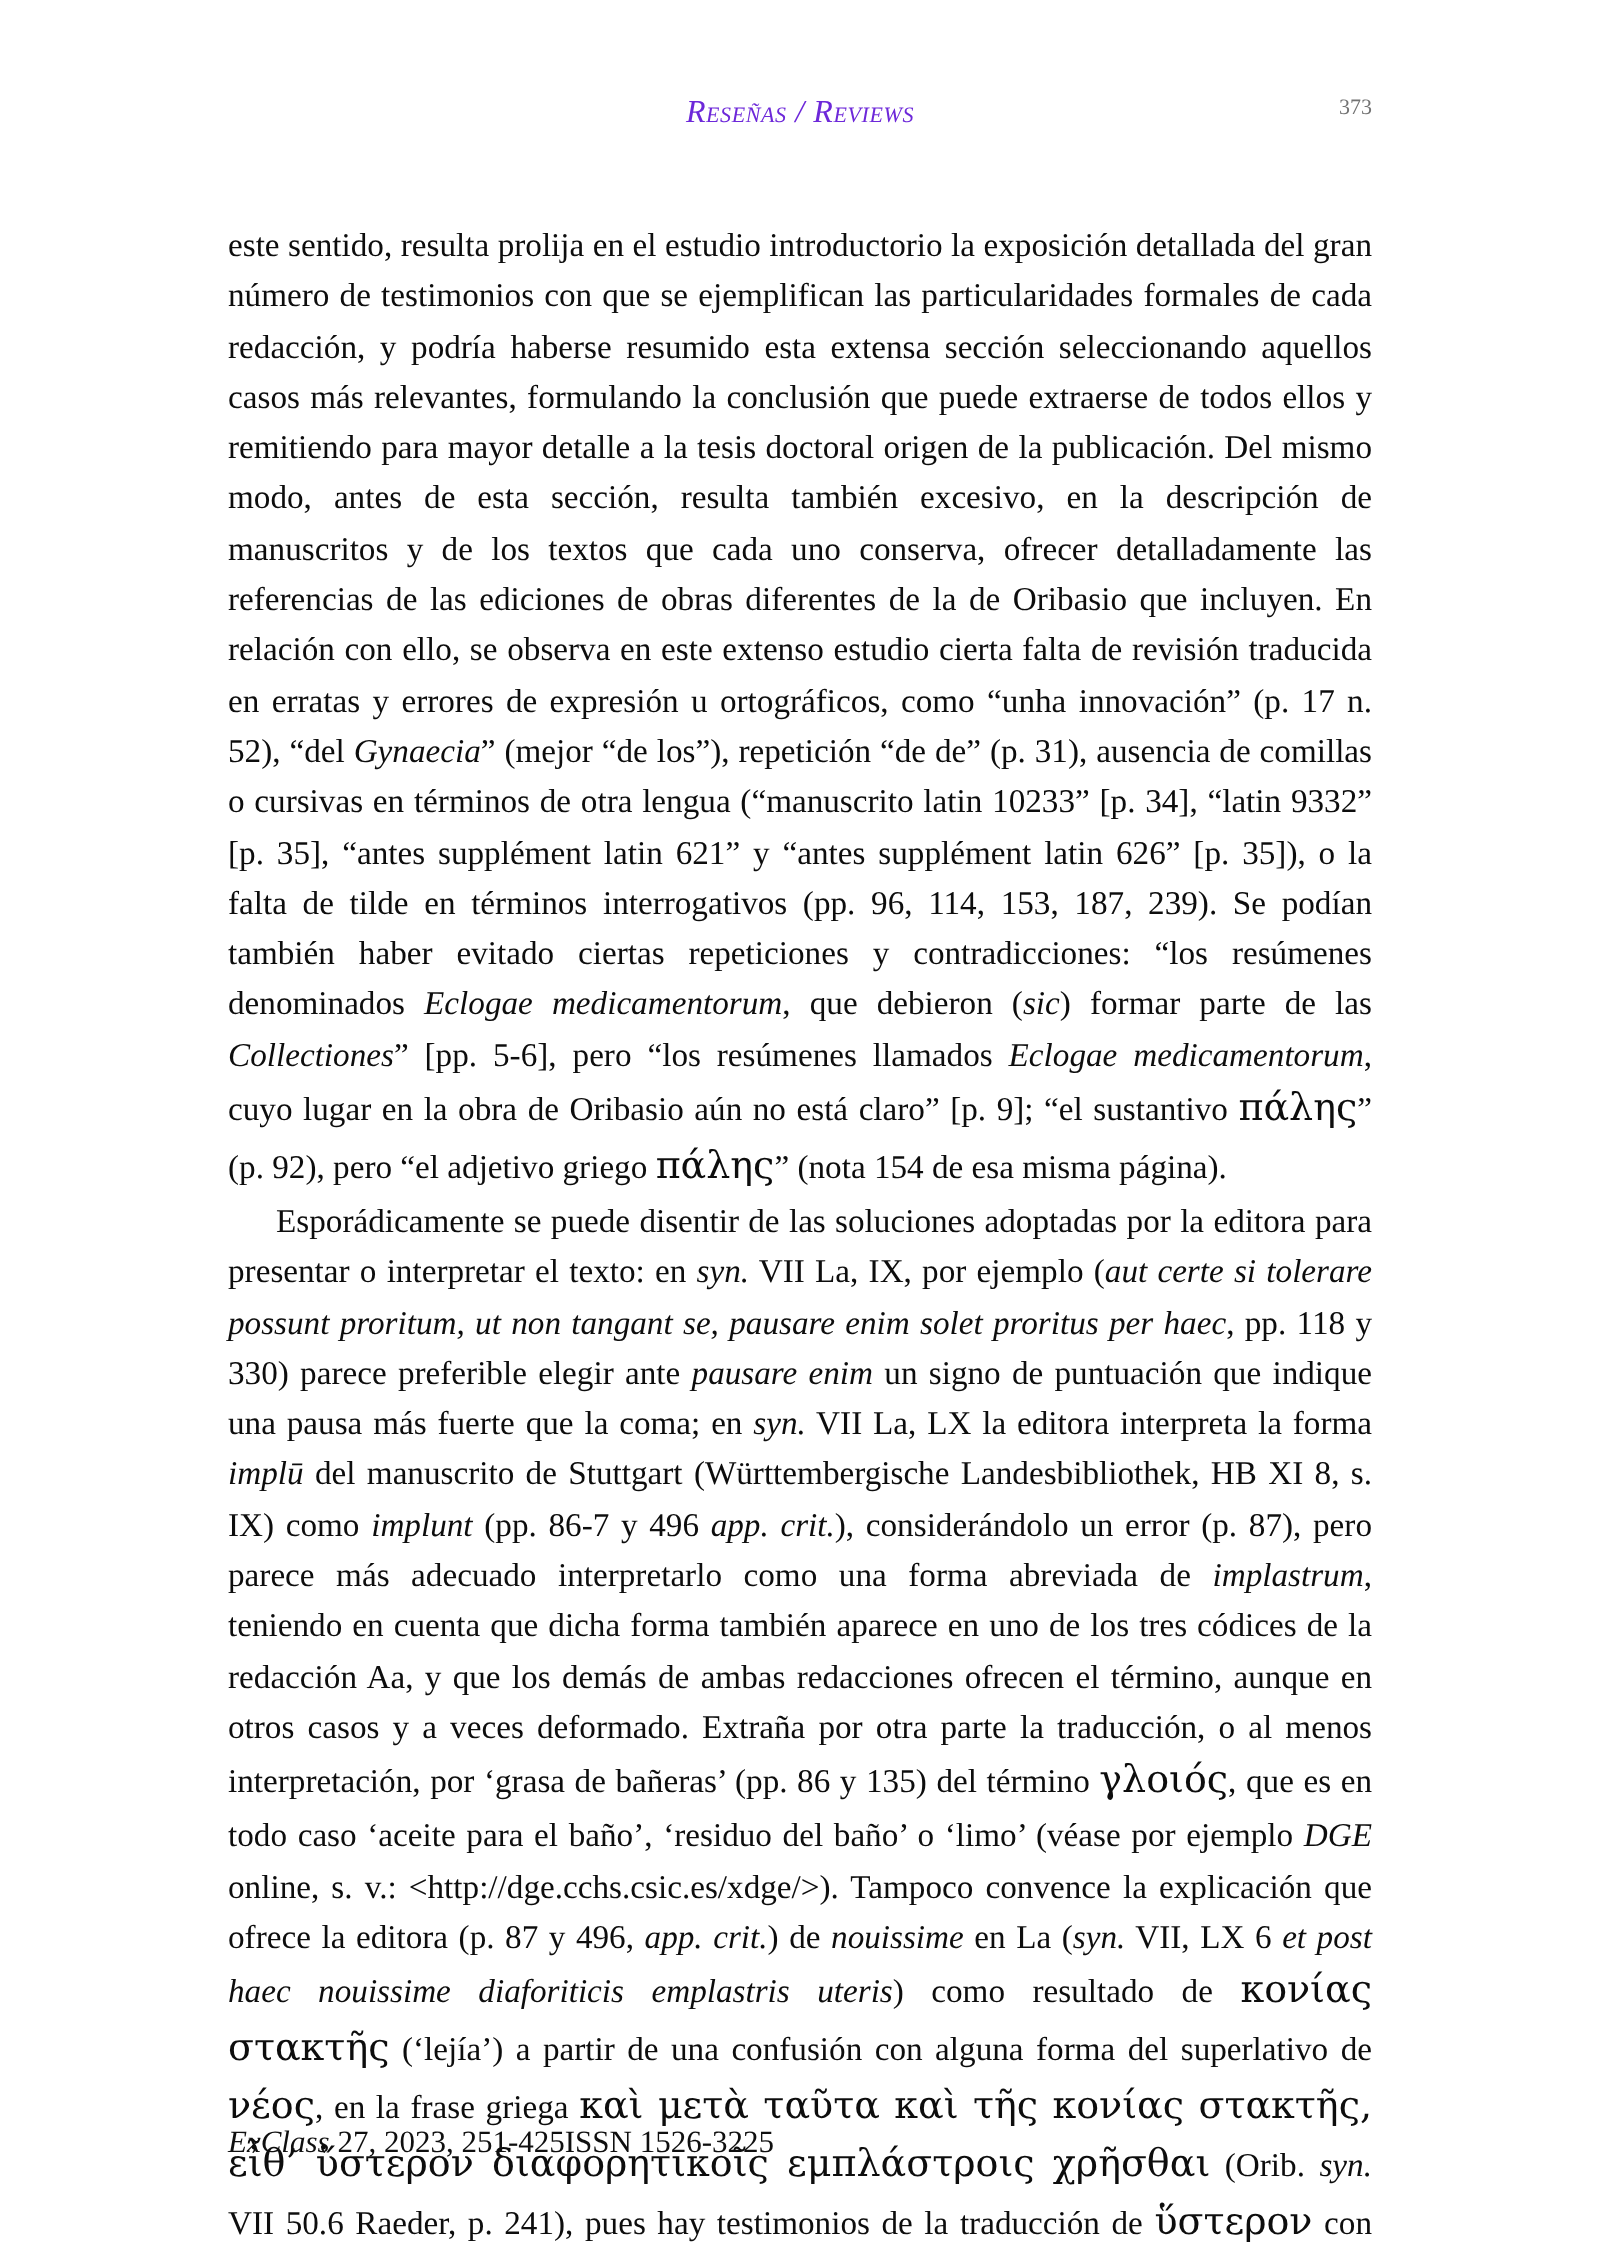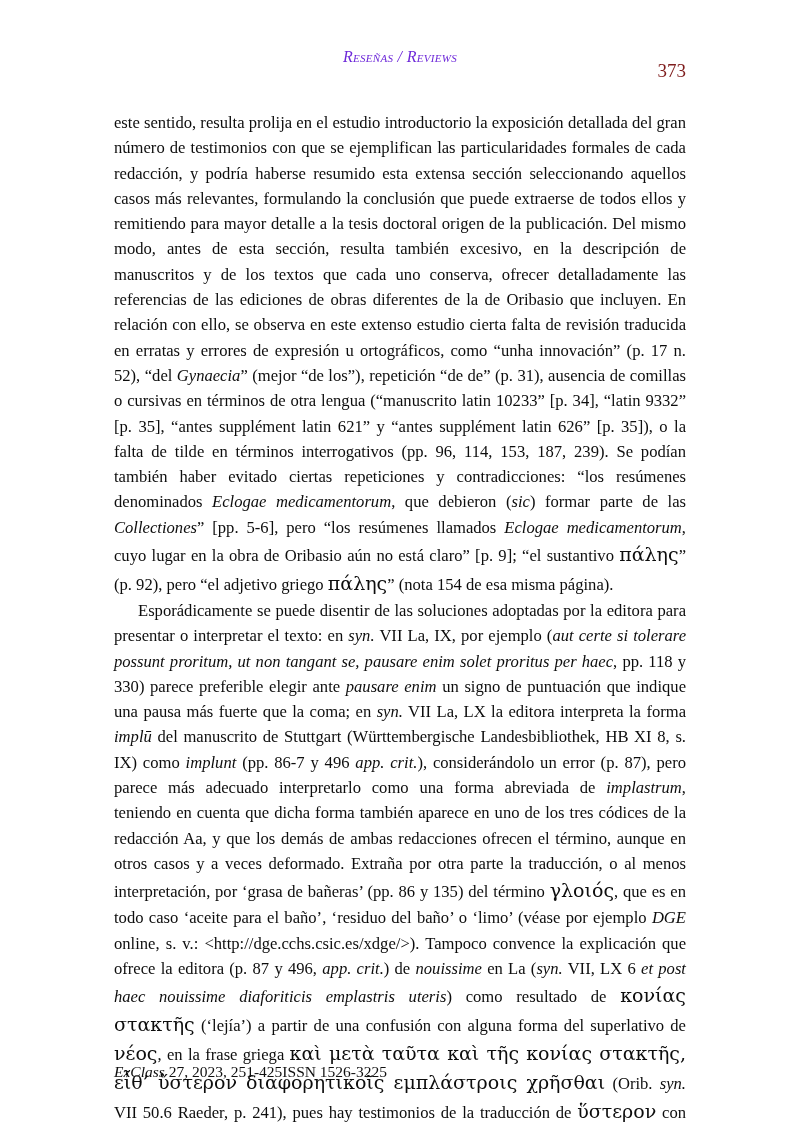--- a/index.html
+++ b/index.html
@@ -35,23 +35,23 @@
   .running-head-title {
     font-variant: small-caps;
     font-size: 16px;
     letter-spacing: 0.3px;
     color: #6d28d9;
     font-style: italic;
   }
   .page-number {
     position: absolute;
     right: 0;
-    top: 12px;
-    font-size: 19px;
-    color: #7f1d1d;
+    top: 0;
+    font-size: 11px;
+    color: #737373;
   }
   .body-text {
     margin-top: 36px;
     font-size: 16.6px;
     line-height: 1.525;
     text-align: justify;
     text-justify: inter-word;
     hyphens: none;
     color: #0d0d0d;
   }

